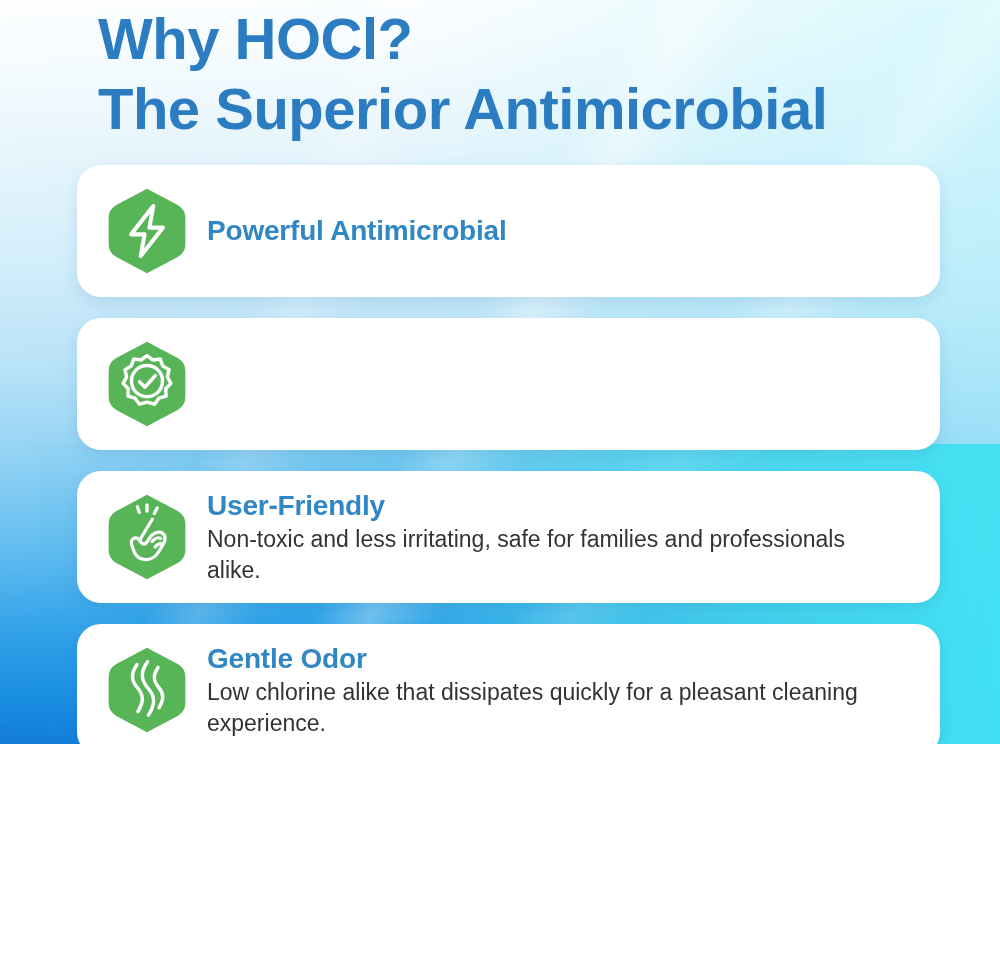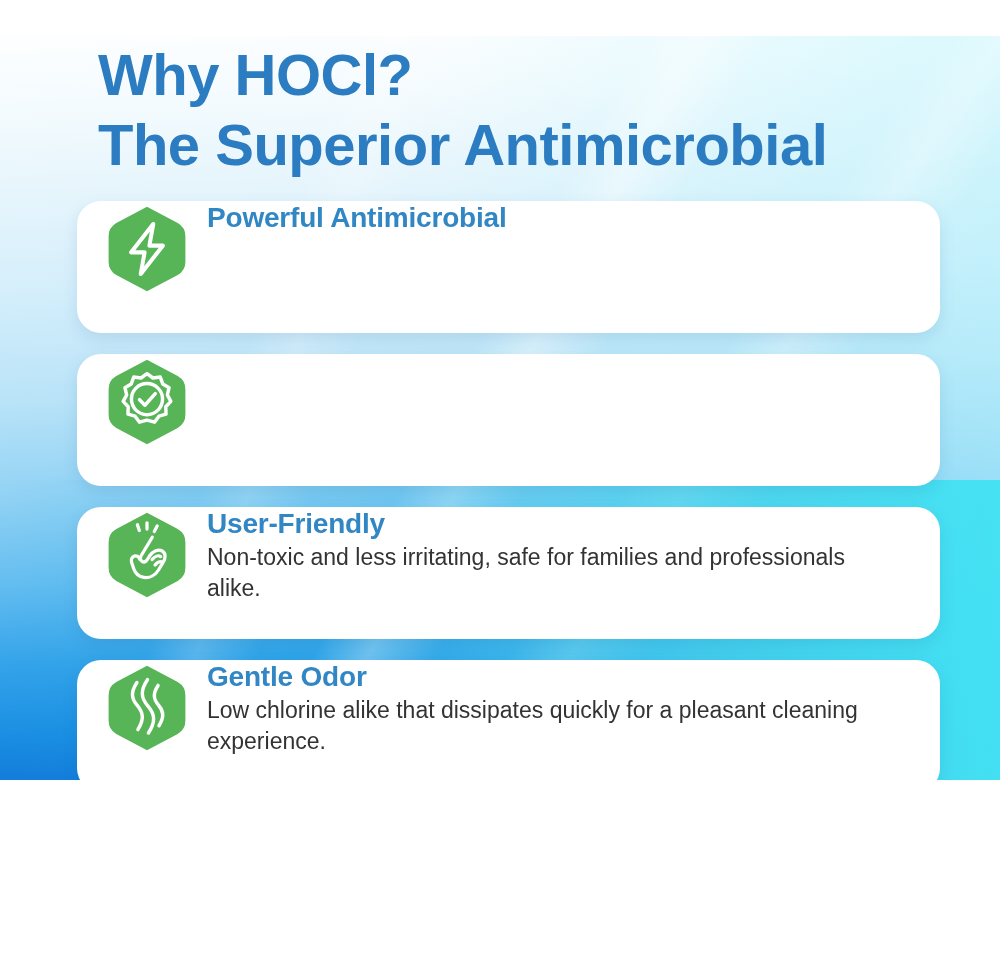--- a/index.html
+++ b/index.html
@@ -28,21 +28,20 @@
         #e6f5fc  20%,
         #d3eefb  33%,
         #b9e3f8  46%,
         #91d2f4  58%,
         #63bdf0  69%,
         #34a3e9  79%,
         #1a8ee2  88%,
         #1178d8  95%,
         #106fd2 100%);
     overflow:hidden;
-    margin-top:36px;
   }
 
   
   #stage::after {
     content:"";
     position:absolute;
     left:0; right:0; bottom:0; height:300px;
     background:linear-gradient(90deg,
         rgba(17,120,216,0) 0%,
         rgba(40,180,235,0.25) 42%,
@@ -68,20 +67,21 @@
 
   
   .cards {
     position:relative;
     z-index:2;
     margin-top:21px;
     padding:0 60px 0 77px;
   }
   .card {
     display:flex;
+    align-items:center;
     width:863px;
     height:132px;
     background:#ffffff;
     border-radius:24px;
     box-shadow:0 6px 16px rgba(30,90,150,0.13);
     margin-bottom:21px;
     padding-left:22px;
   }
   .card:last-child { margin-bottom:0; }
 

